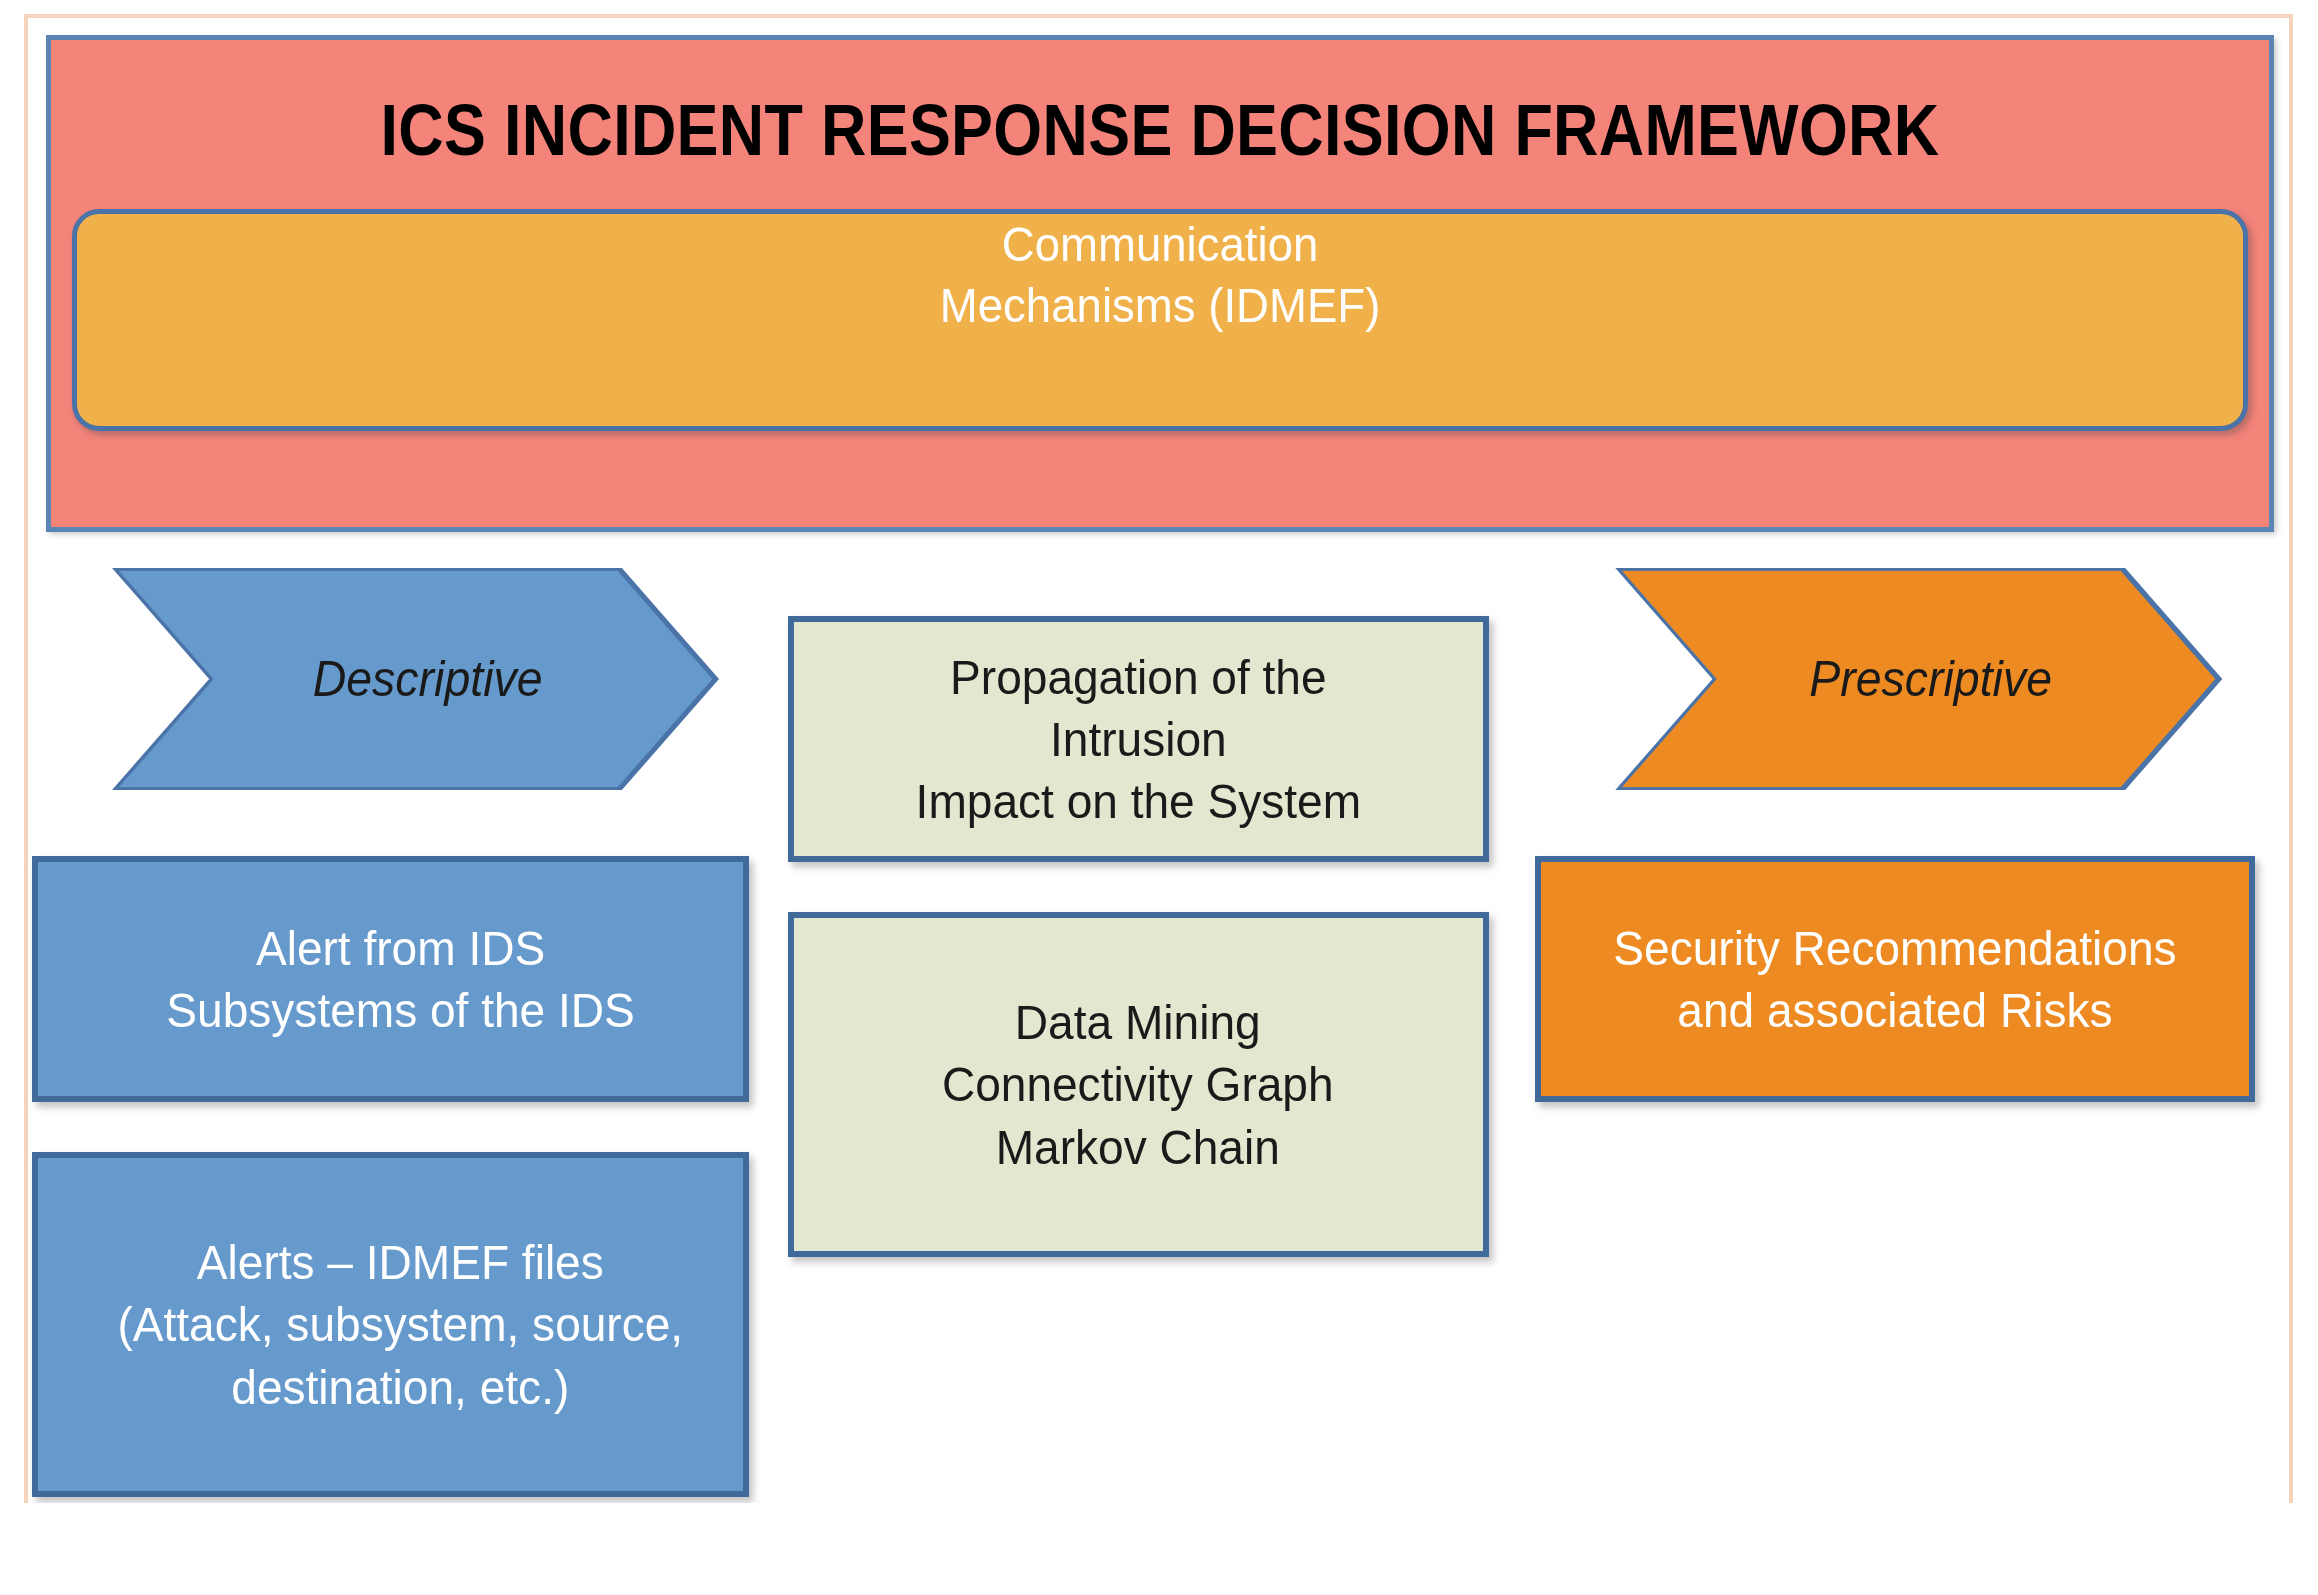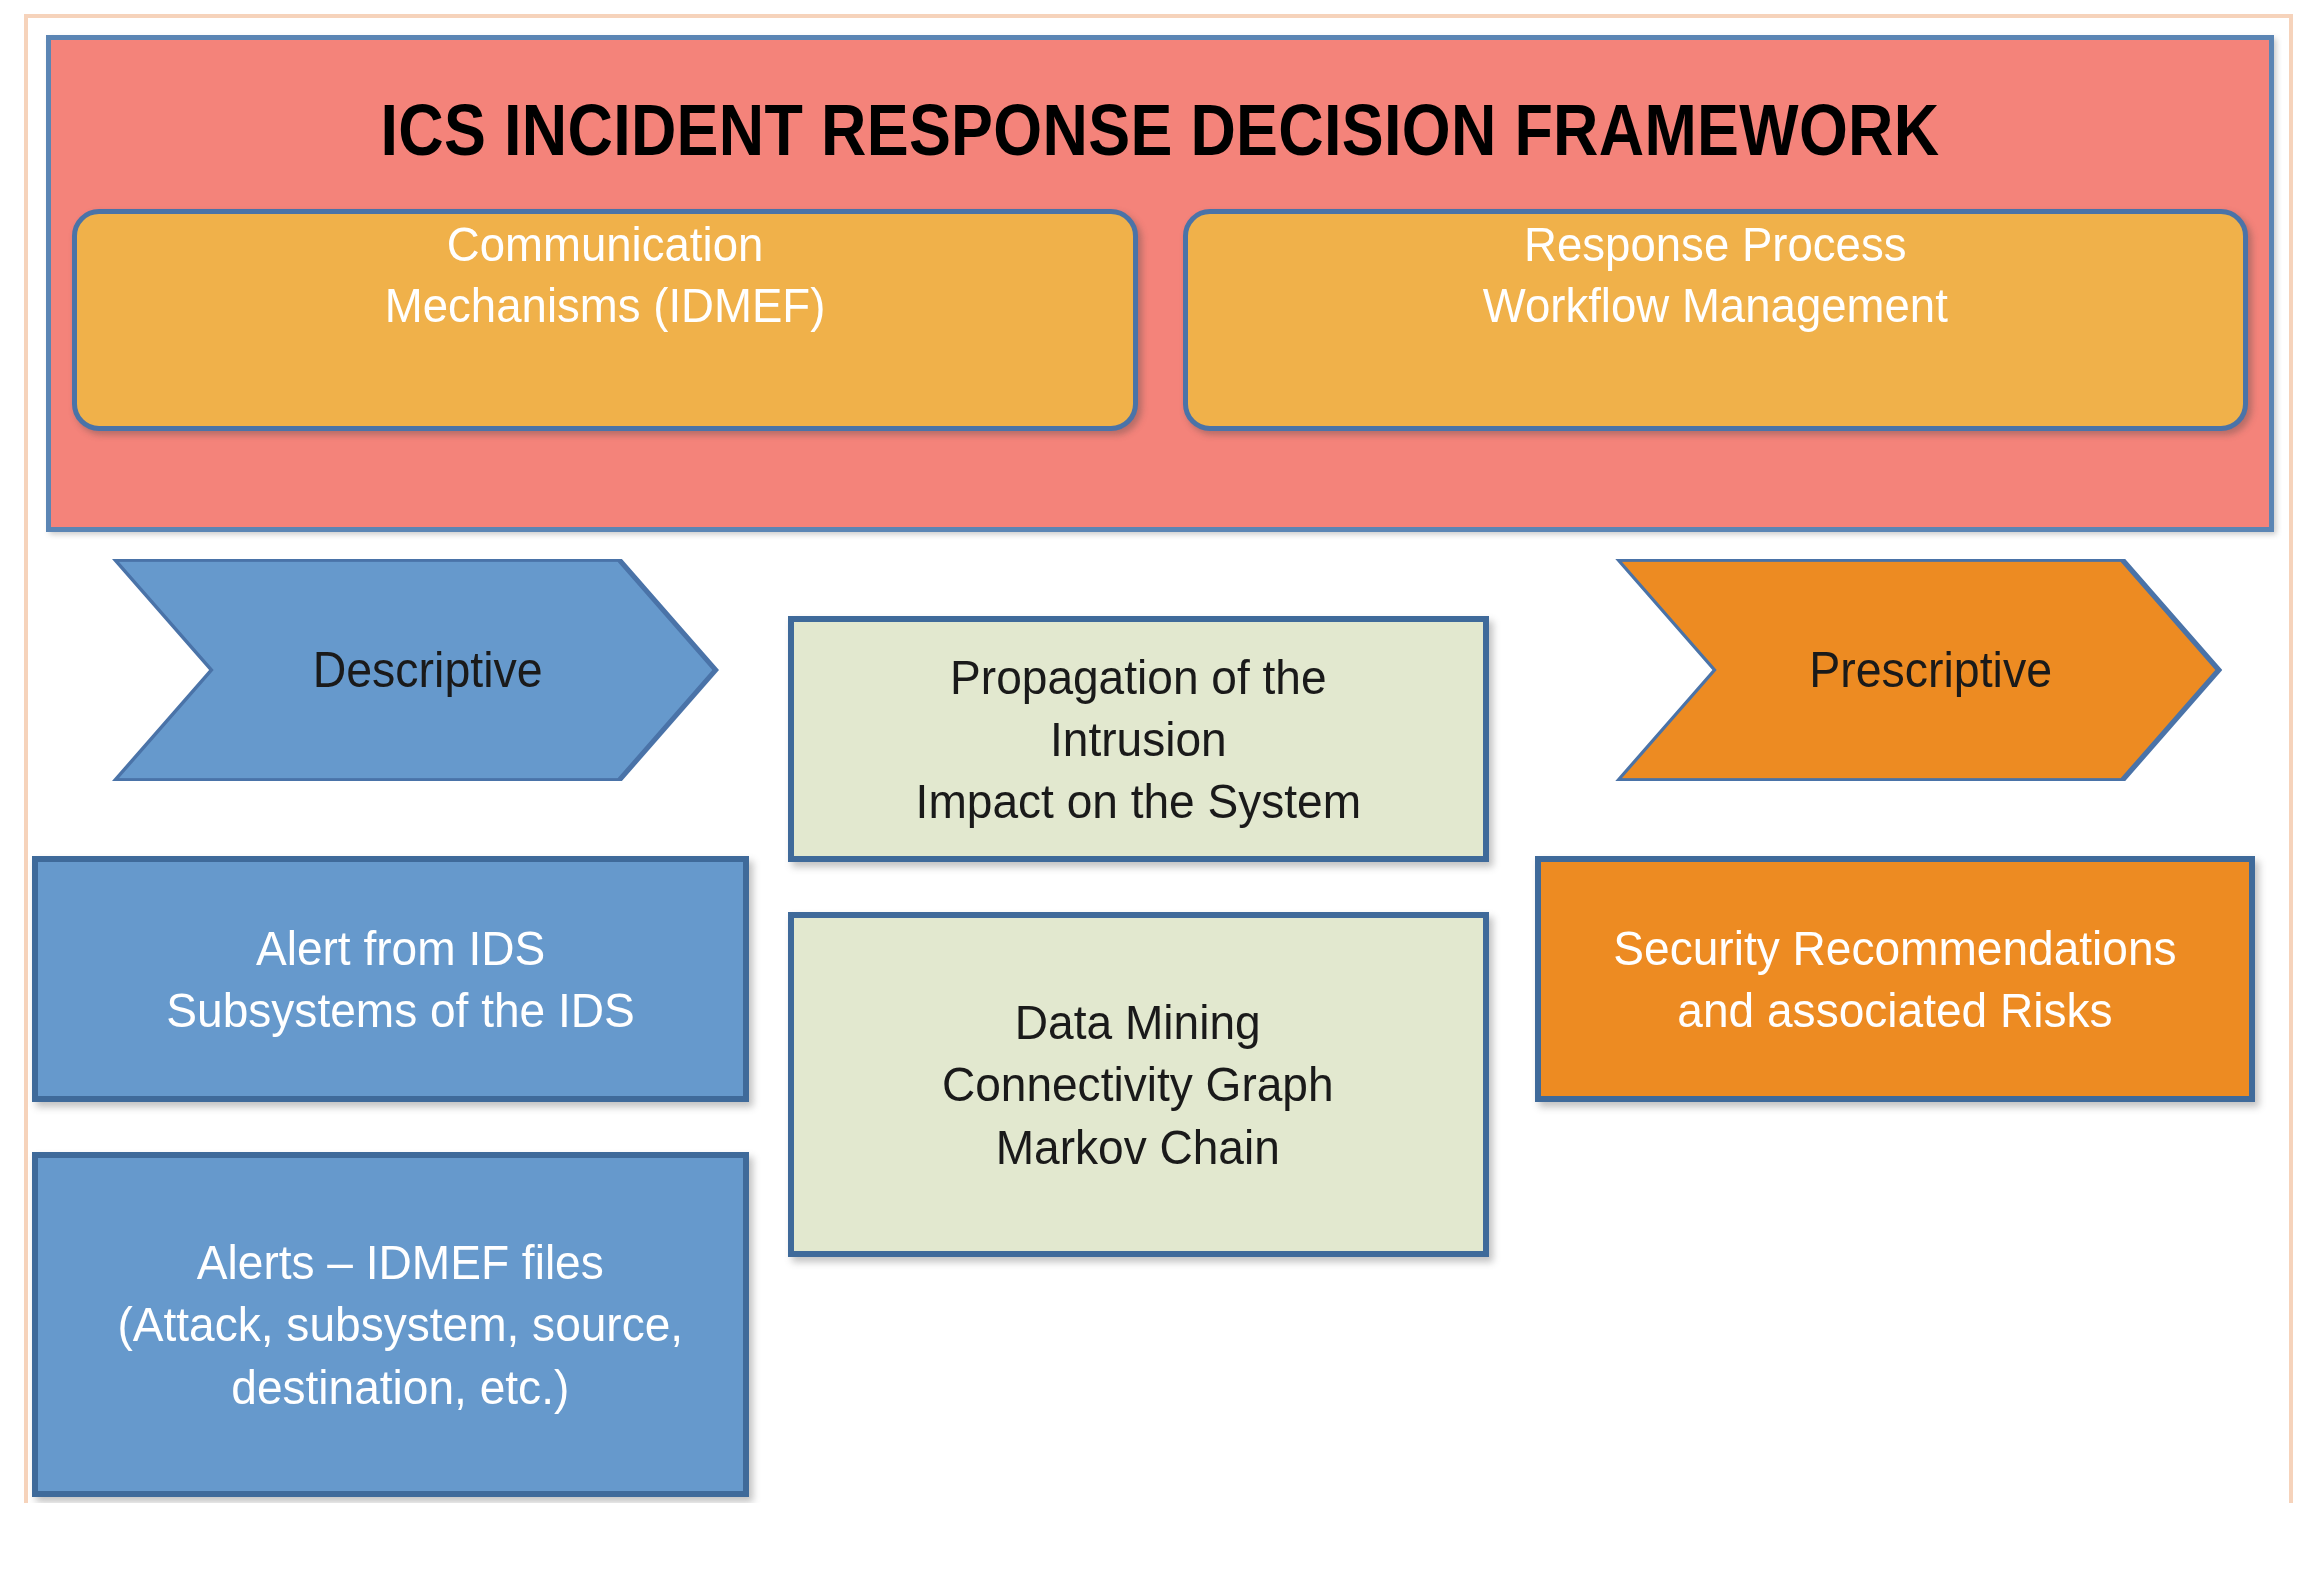--- a/index.html
+++ b/index.html
@@ -105,21 +105,22 @@
   .col {
     width: 33.333%;
     position: relative;
     box-sizing: border-box;
   }
 
   
   .chevron-wrap {
     height: 240px;
     display: flex;
-    align-items: flex-start;
+    align-items: center;
+    font-style: italic;
   }
   .chevron {
     position: relative;
     width: 607px;
     height: 222px;
     margin-left: 80px;
     clip-path: polygon(0% 0%, 84% 0%, 100% 50%, 84% 100%, 0% 100%, 16% 50%);
     background: #4a73a8;
     display: flex;
     align-items: center;
@@ -205,24 +206,20 @@
     <div id="framework-title">ICS INCIDENT RESPONSE DECISION FRAMEWORK</div>
 
     <div id="pillar-row">
 
       <div class="pillar-card">
         <span class="pillar-label">Communication
 Mechanisms (IDMEF)</span>
       </div>
 
 
-      <div class="pillar-card">
-        <span class="pillar-label">Response Process
-Workflow Management</span>
-      </div>
 
     </div>
   </div>
 
   <div id="columns">
 
     <div class="col col-1">
 
       <div class="chevron-wrap">
         <div class="chevron chev-blue">

